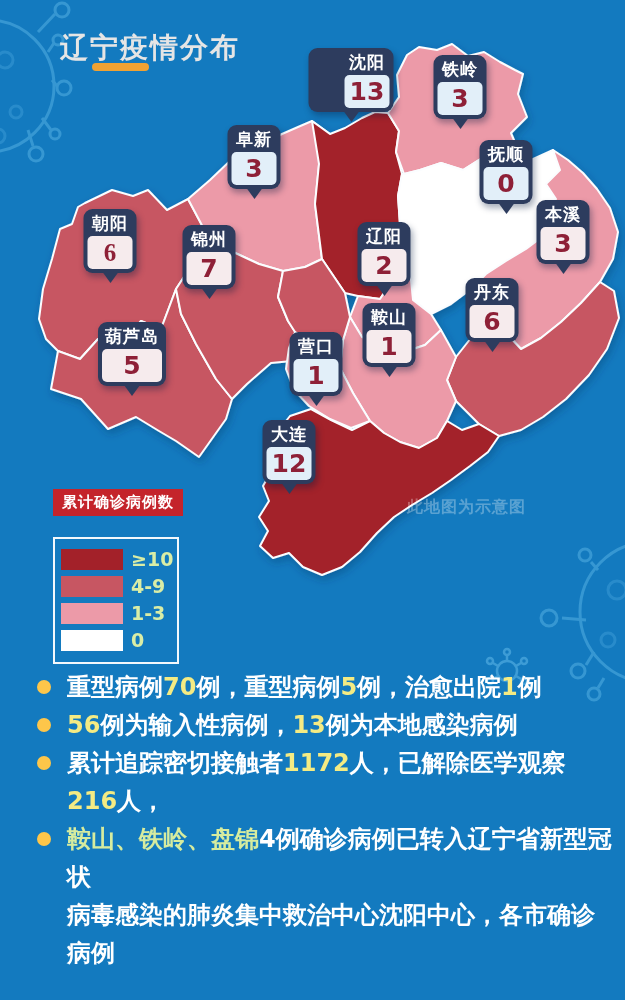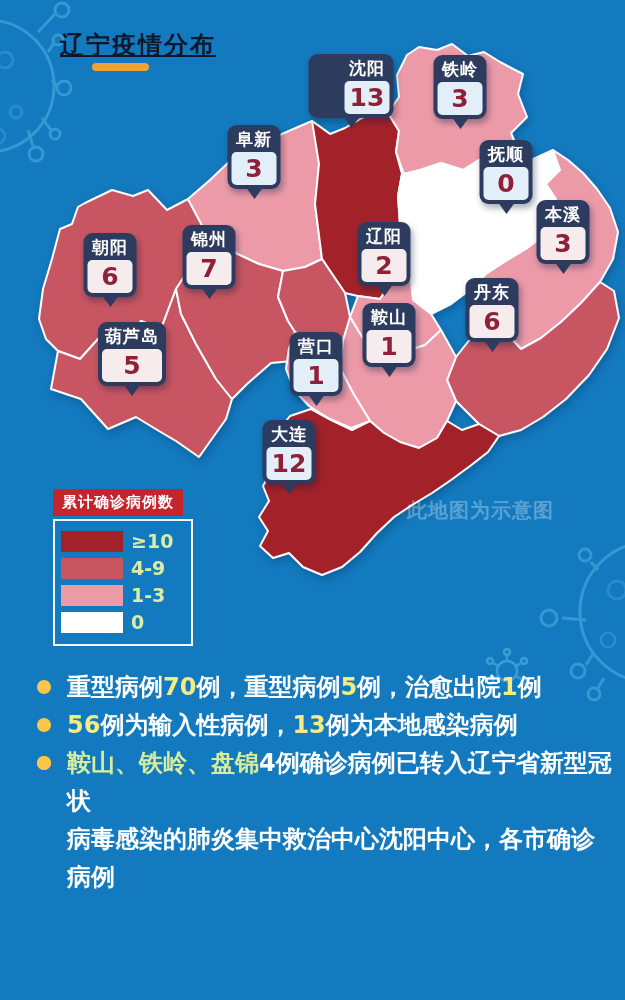--- a/index.html
+++ b/index.html
@@ -1,42 +1,42 @@
 <!DOCTYPE html>
 <html><head>
 <meta charset="utf-8">
 <style>
   html,body{margin:0;padding:0;background:#137abf;}
   .stage{position:relative;width:625px;height:1000px;background:#137abf;overflow:hidden;
          font-family:"DejaVu Sans","Liberation Sans",sans-serif;}
   svg{display:block;}
   .deco{position:absolute;left:0;top:0;pointer-events:none;}
-  .page-title{position:absolute;left:60px;top:29px;color:#0f172a;font-size:24px;font-weight:bold;letter-spacing:2px;text-decoration:underline;}
+  .page-title{position:absolute;left:60px;top:29px;color:#e5e5e5;font-size:28px;font-weight:bold;letter-spacing:2px;}
   .title-bar{position:absolute;left:92px;top:63px;width:57px;height:8px;border-radius:4px;background:#f0a233;}
   .map-svg{position:absolute;left:0;top:0;}
   .map-svg polygon{stroke:#fbfdff;stroke-width:2;stroke-linejoin:round;}
-  .watermark{position:absolute;left:407px;top:497px;font-size:20px;font-weight:bold;letter-spacing:1px;
+  .watermark{position:absolute;left:407px;top:497px;font-size:16px;font-weight:bold;letter-spacing:1px;
              color:rgba(255,255,255,0.30);}
   
   .marker-layer{position:absolute;left:0;top:0;width:100%;height:100%;}
   .marker{position:absolute;transform:translateX(-50%);background:#2d3c5e;border-radius:9px;
           padding:2px 4px 4px;box-shadow:2px 4px 6px rgba(5,25,60,.35);z-index:5;}
   .marker::after{content:"";position:absolute;left:50%;top:100%;margin-top:-1px;transform:translateX(-50%);
           width:0;height:0;border:8px solid transparent;border-top:11px solid #2d3c5e;border-bottom:none;}
   .mname{color:#ffffff;font-weight:bold;font-size:17px;line-height:25px;text-align:center;
           letter-spacing:1px;white-space:nowrap;padding:0 3px;}
   .mval{border-radius:5px;min-width:45px;height:33px;line-height:33px;text-align:center;
           font-weight:bold;font-size:25px;color:#8e2037;}
   .tint-blue .mval{background:#e2eff9;}
   .tint-pink .mval{background:#f6ebed;}
   
   .legend{position:absolute;left:53px;top:489px;z-index:6;}
   .legend-title{display:inline-block;background:#c4242b;color:#ffffff;font-size:15px;font-weight:bold;
           letter-spacing:1px;padding:4px 9px;}
-  .legend-box{margin-top:3px;width:140px;border:2px solid rgba(255,255,255,.95);padding:4px 6px 6px;box-sizing:border-box;}
+  .legend-box{margin-top:21px;width:126px;border:2px solid rgba(255,255,255,.95);padding:4px 6px 6px;box-sizing:border-box;}
   .lrow{display:flex;align-items:center;margin:5px 0;}
   .lsw{width:62px;height:21px;margin-right:8px;flex:none;}
   .llb{color:#d9eda6;font-size:19px;font-weight:bold;line-height:22px;}
   
   .notes{position:absolute;left:36px;top:668px;width:578px;font-size:24px;font-weight:bold;
          line-height:38px;color:#ffffff;z-index:6;}
   .note{position:relative;padding-left:31px;}
   .dot{position:absolute;left:1px;top:12px;width:14px;height:14px;border-radius:50%;background:#fdc64a;}
   .hl-num{color:#f4eb83;}
   .hl-word{color:#d6ec9f;}
@@ -114,21 +114,21 @@
       <polygon points="350,317 362,337 381,348 404,352 425,345 441,330 456,357 447,380 456,401 447,421 437,438 419,448 400,442 384,433 370,421 353,393 340,368 343,340" fill="#ec9aa8"></polygon>
       <polygon points="283,271 305,267 322,259 345,293 350,317 343,340 328,347 311,342 295,332 288,321 278,297" fill="#c75662"></polygon>
       <polygon points="295,332 311,342 328,347 343,340 340,368 353,393 370,421 351,428 330,419 309,406 294,390 286,369 289,348" fill="#ec9aa8"></polygon>
       <polygon points="290,416 311,409 331,420 352,430 370,421 384,433 400,442 419,448 437,438 447,421 462,430 479,424 499,436 488,452 470,466 451,480 432,493 412,505 394,517 377,533 360,552 342,567 322,575 303,567 289,553 273,558 260,546 268,531 259,517 269,501 263,486 272,470 266,452 276,434" fill="#a32129"></polygon>
     </g>
   </svg>
 
   <div class="watermark">此地图为示意图</div>
 
   <div class="marker-layer">
-      <div class="marker tint-blue" style="left: 351px; top: 54px; padding-left: 36px;">
+      <div class="marker tint-blue" style="left: 351px; top: 48px; padding-left: 36px;">
         <div class="mname">沈阳</div>
         <div class="mval">13</div>
       </div>
       <div class="marker tint-blue" style="left: 453px; top: 55px; margin-left: 7px;">
         <div class="mname">铁岭</div>
         <div class="mval">3</div>
       </div>
       <div class="marker tint-blue" style="left: 254px; top: 125px;">
         <div class="mname">阜新</div>
         <div class="mval">3</div>
@@ -138,21 +138,21 @@
         <div class="mval">0</div>
       </div>
       <div class="marker tint-pink" style="left: 563px; top: 200px;">
         <div class="mname">本溪</div>
         <div class="mval">3</div>
       </div>
       <div class="marker tint-pink" style="left: 384px; top: 222px;">
         <div class="mname">辽阳</div>
         <div class="mval">2</div>
       </div>
-      <div class="marker tint-pink" style="left: 110px; top: 233px;">
+      <div class="marker tint-pink" style="left: 110px; top: 209px; font-family: Liberation Serif, serif;">
         <div class="mname">朝阳</div>
         <div class="mval">6</div>
       </div>
       <div class="marker tint-pink" style="left: 209px; top: 225px;">
         <div class="mname">锦州</div>
         <div class="mval">7</div>
       </div>
       <div class="marker tint-pink" style="left: 492px; top: 278px;">
         <div class="mname">丹东</div>
         <div class="mval">6</div>
@@ -201,20 +201,21 @@
       <div class="note">
         <span class="dot"></span>
         <div><span>重型病例</span><span class="hl-num">70</span><span>例，重型病例</span><span class="hl-num">5</span><span>例，治愈出院</span><span class="hl-num">1</span><span>例</span></div>
       </div>
       <div class="note">
         <span class="dot"></span>
         <div><span class="hl-num">56</span><span>例为输入性病例，</span><span class="hl-num">13</span><span>例为本地感染病例</span></div>
       </div>
       <div class="note">
         <span class="dot"></span>
+        <div><span>累计追踪密切接触者</span><span class="hl-num">1172</span><span>人，已解除医学观察</span><span class="hl-num">216</span><span>人，</span></div>
       </div>
       <div class="note">
         <span class="dot"></span>
         <div><span class="hl-word">鞍山、铁岭、盘锦</span><span>4例确诊病例已转入辽宁省新型冠状</span></div>
         <div><span>病毒感染的肺炎集中救治中心沈阳中心，各市确诊病例</span></div>
       </div>
     </div>
 
 </div>
 

